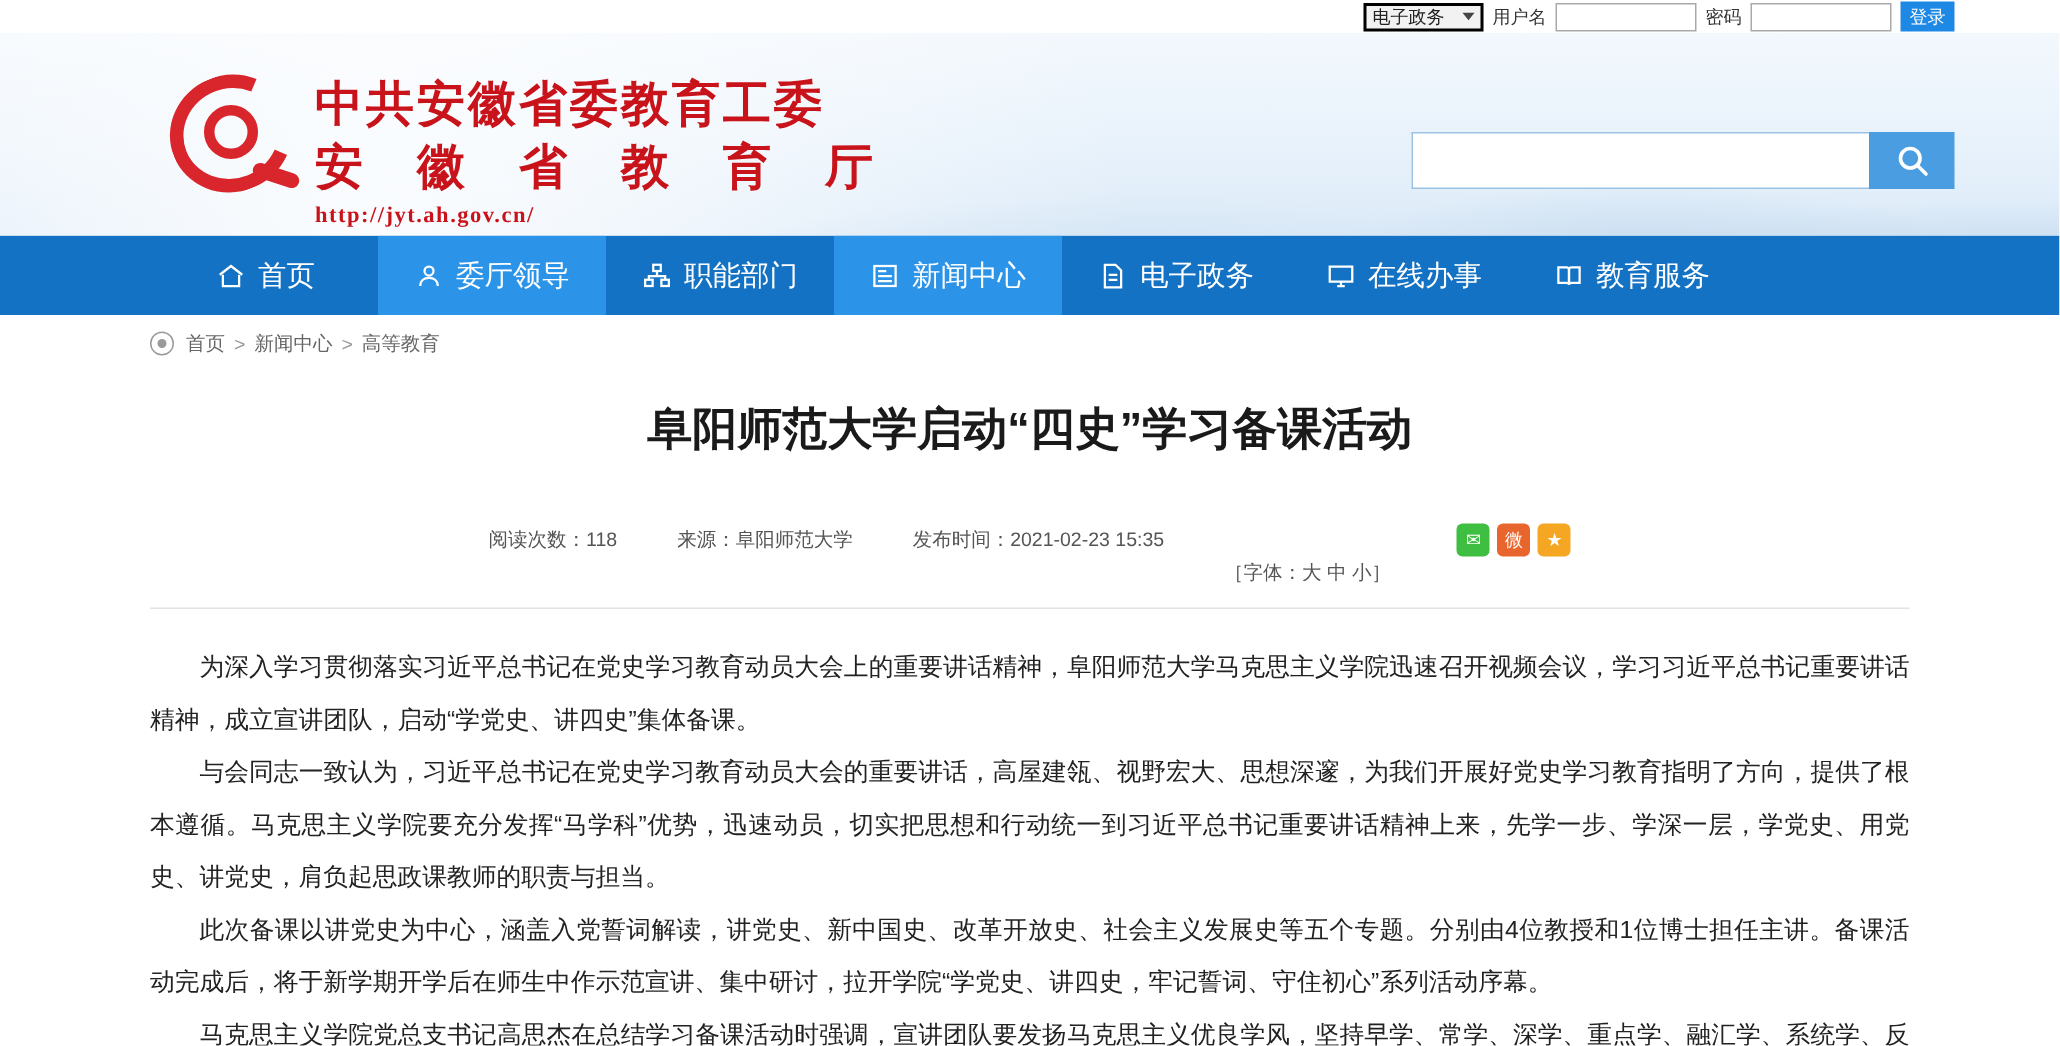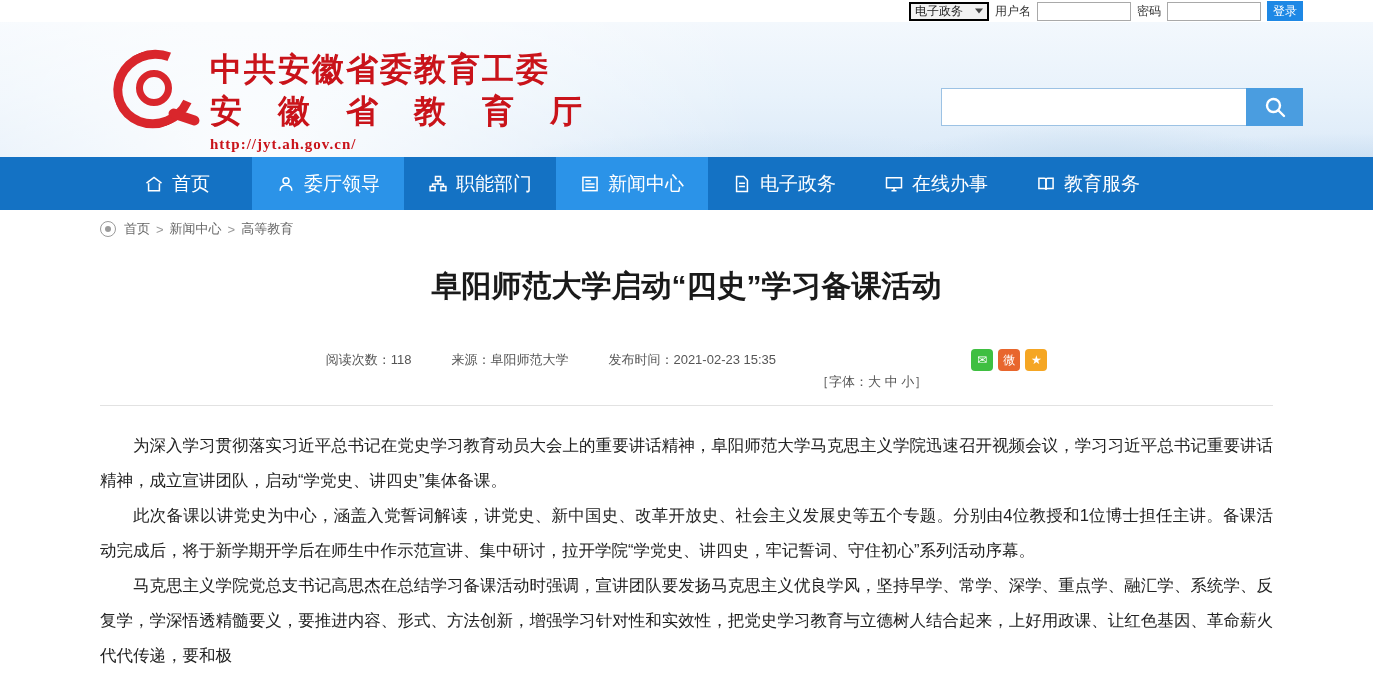--- a/index.html
+++ b/index.html
@@ -394,16 +394,17 @@
       <span class="ic wechat">✉</span>
       <span class="ic weibo">微</span>
       <span class="ic star">★</span>
     </span>
   </div>
 
   <div class="hr"></div>
 
   <div class="body-text">
     <p>为深入学习贯彻落实习近平总书记在党史学习教育动员大会上的重要讲话精神，阜阳师范大学马克思主义学院迅速召开视频会议，学习习近平总书记重要讲话精神，成立宣讲团队，启动“学党史、讲四史”集体备课。</p>
+    <p>与会同志一致认为，习近平总书记在党史学习教育动员大会的重要讲话，高屋建瓴、视野宏大、思想深邃，为我们开展好党史学习教育指明了方向，提供了根本遵循。马克思主义学院要充分发挥“马学科”优势，迅速动员，切实把思想和行动统一到习近平总书记重要讲话精神上来，先学一步、学深一层，学党史、用党史、讲党史，肩负起思政课教师的职责与担当。</p>
     <p>此次备课以讲党史为中心，涵盖入党誓词解读，讲党史、新中国史、改革开放史、社会主义发展史等五个专题。分别由4位教授和1位博士担任主讲。备课活动完成后，将于新学期开学后在师生中作示范宣讲、集中研讨，拉开学院“学党史、讲四史，牢记誓词、守住初心”系列活动序幕。</p>
     <p>马克思主义学院党总支书记高思杰在总结学习备课活动时强调，宣讲团队要发扬马克思主义优良学风，坚持早学、常学、深学、重点学、融汇学、系统学、反复学，学深悟透精髓要义，要推进内容、形式、方法创新，增强学习针对性和实效性，把党史学习教育与立德树人结合起来，上好用政课、让红色基因、革命薪火代代传递，要和极</p>
   </div>
 </div>
 
 </body></html>

